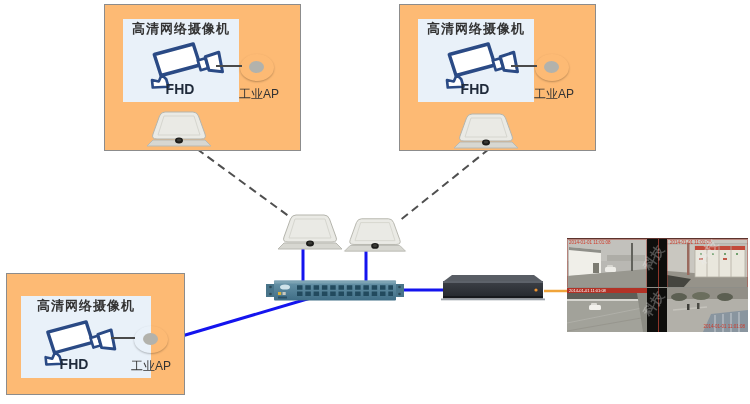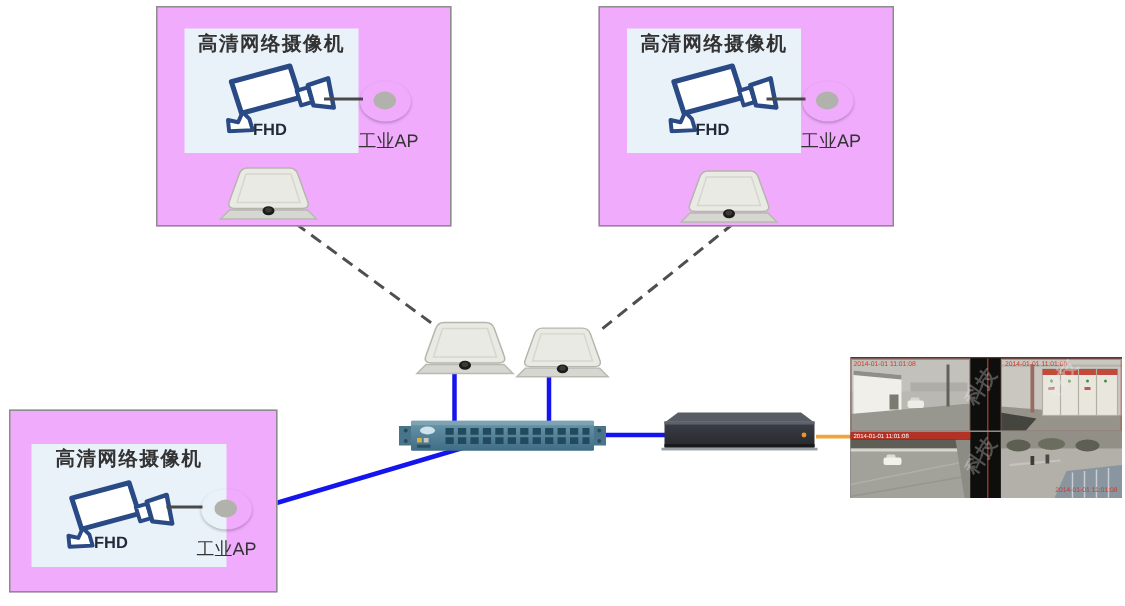--- a/index.html
+++ b/index.html
@@ -1,21 +1,21 @@
 <!DOCTYPE html>
 <html><head>
 <meta charset="utf-8">
 <style>
   html,body{margin:0;padding:0;background:#fff;font-family:"Liberation Sans",sans-serif;}
   .canvas{position:relative;width:750px;height:404px;background:#fff;overflow:hidden;}
   .links{position:absolute;left:0;top:0;width:750px;height:404px;}
-  .box{position:absolute;border:1px solid #8c8c8c;background:#f0abfc;}
+  .box{position:absolute;border:1px solid #8c8c8c;background:#fdba74;}
   .panel{position:absolute;background:#e9f1f9;}
   .cam-title{position:absolute;font-family:"Liberation Serif",serif;font-size:13px;font-weight:600;color:#333;text-align:center;letter-spacing:1px;white-space:nowrap;}
-  .fhd-label{position:absolute;font-size:11px;font-weight:bold;color:#1f2a3a;text-align:center;}
+  .fhd-label{position:absolute;font-size:14px;font-weight:bold;color:#1f2a3a;text-align:center;}
   .ap-label{position:absolute;font-size:12px;color:#333;text-align:center;white-space:nowrap;}
   .wire{position:absolute;height:2px;background:#4a4a4a;}
   .dome{position:absolute;width:34px;height:27px;border-radius:50%;background:radial-gradient(ellipse at 45% 38%,#fdfdfc 0%,#ececе8 45%,#e6e6e1 60%,#c6c6c0 100%);box-shadow:0 1px 2px rgba(0,0,0,.25);}
   .dome-inner{position:absolute;left:9px;top:7px;width:15px;height:12px;border-radius:50%;background:#b2b2ac;}
   .dev{position:absolute;}
   .monitor{position:absolute;left:567px;top:238px;width:181px;height:93px;background:#111;border-top:1px solid rgba(154,80,70,.55);}
   .feed{position:absolute;overflow:hidden;}
   .feed-top{outline:1px solid rgba(170,70,58,.5);outline-offset:-1px;}
   .strip{position:absolute;left:80px;top:0;width:20px;height:93px;background:#0e0e0c;}
   .vline-red{position:absolute;left:91px;top:0;width:1px;height:93px;background:#a63c30;opacity:.85;}

